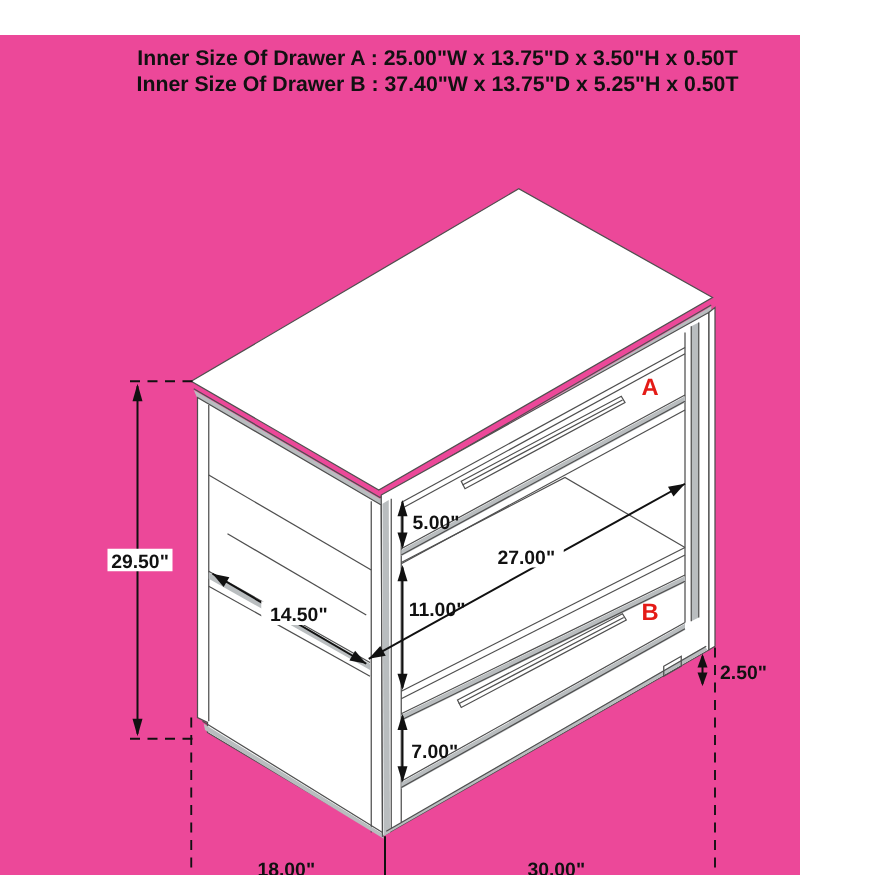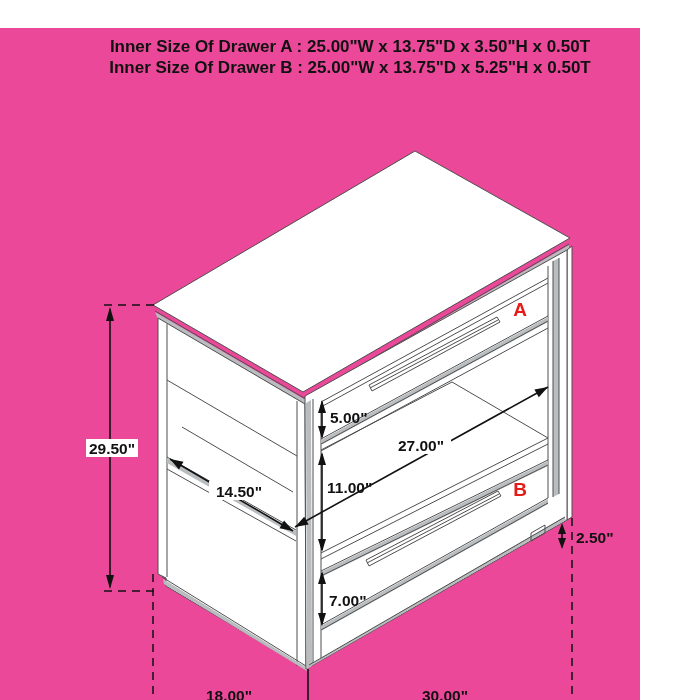--- a/index.html
+++ b/index.html
@@ -20,21 +20,21 @@
             font-size:19px;fill:#e41b17;}
   .labelbg{fill:#ffffff;stroke:none;}
 </style>
 </head>
 <body>
 
 <div id="stage">
 
   <div id="header">
     <div>Inner Size Of Drawer A : 25.00"W x 13.75"D x 3.50"H x 0.50T</div>
-    <div>Inner Size Of Drawer B : 25.00"W x 13.75"D x 5.25"H x 0.50T</div>
+    <div>Inner Size Of Drawer B : 37.40"W x 13.75"D x 5.25"H x 0.50T</div>
   </div>
 
   <svg id="drawing-svg" width="700" height="700" viewBox="0 0 700 700">
 
     <g>
       <polygon class="cabface" points="153,277 415,123 570,210 303,364"></polygon>
       <polyline class="cabline" points="155,283 304,370 569,216"></polyline>
       <polygon class="shade" points="155,284 304,371 569,217 569,223 306,377 158,291"></polygon>
       <polyline class="cabline" points="158,291 306,377 569,223"></polyline>
     </g>

